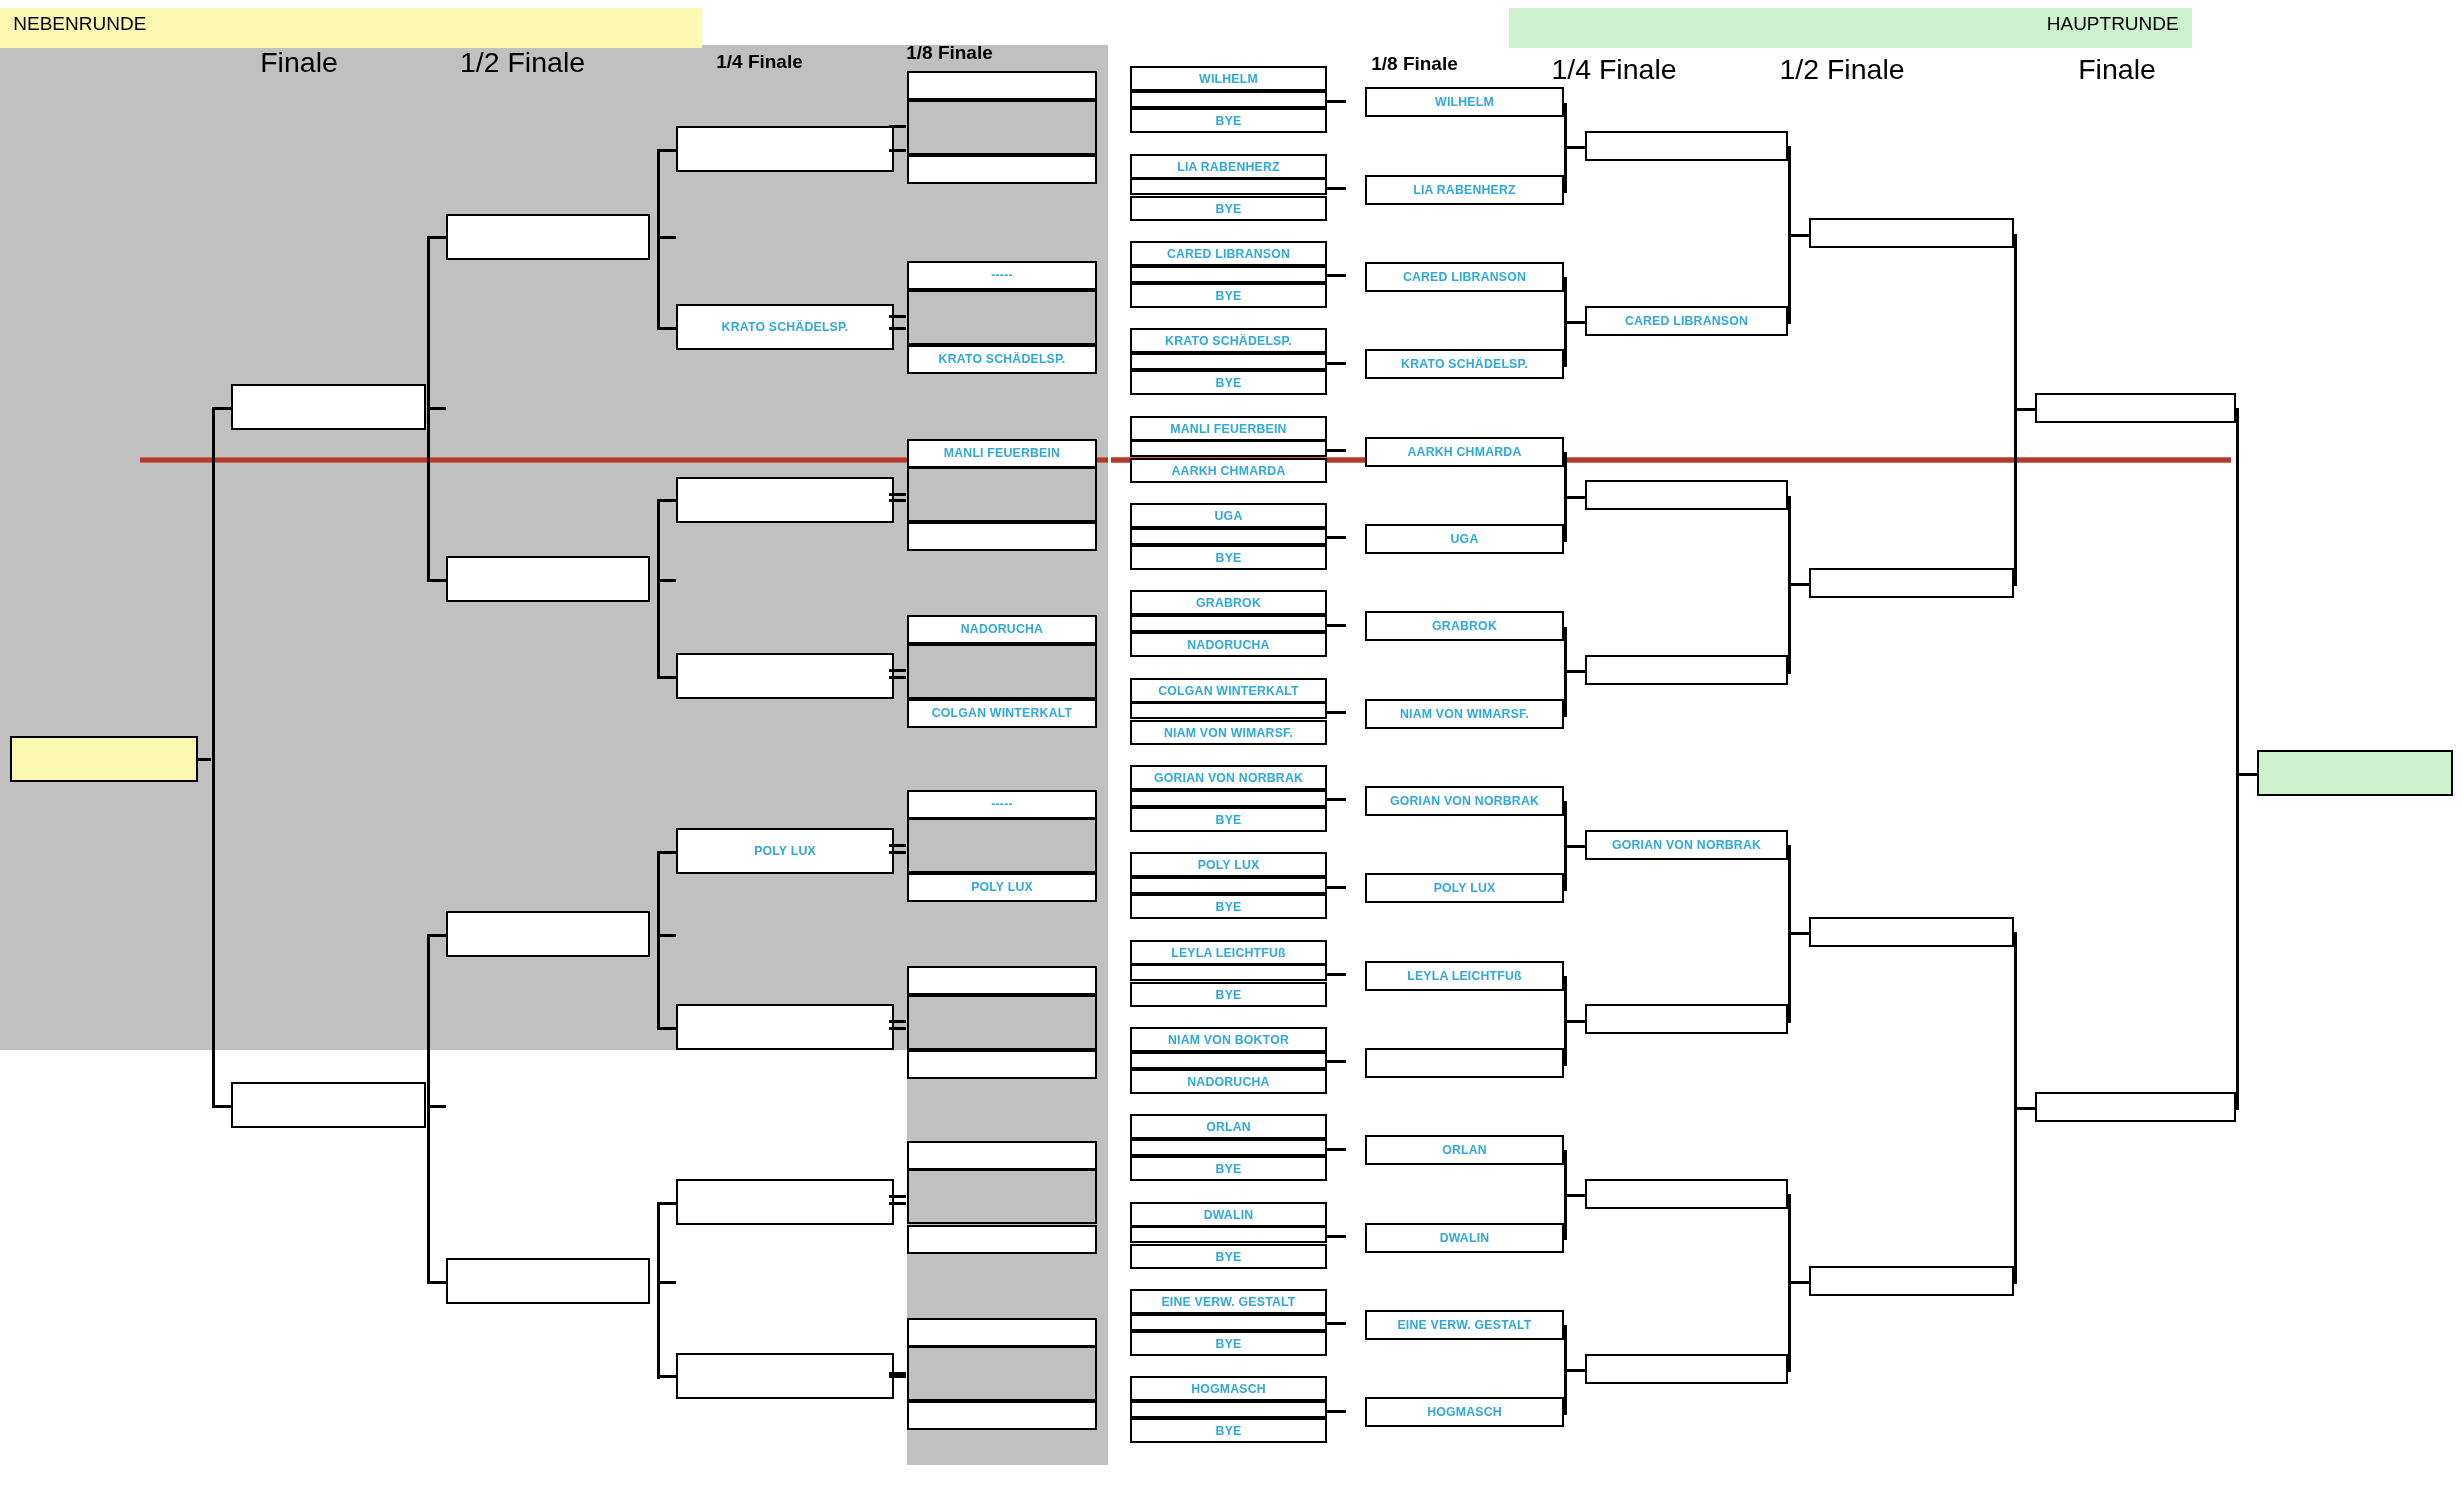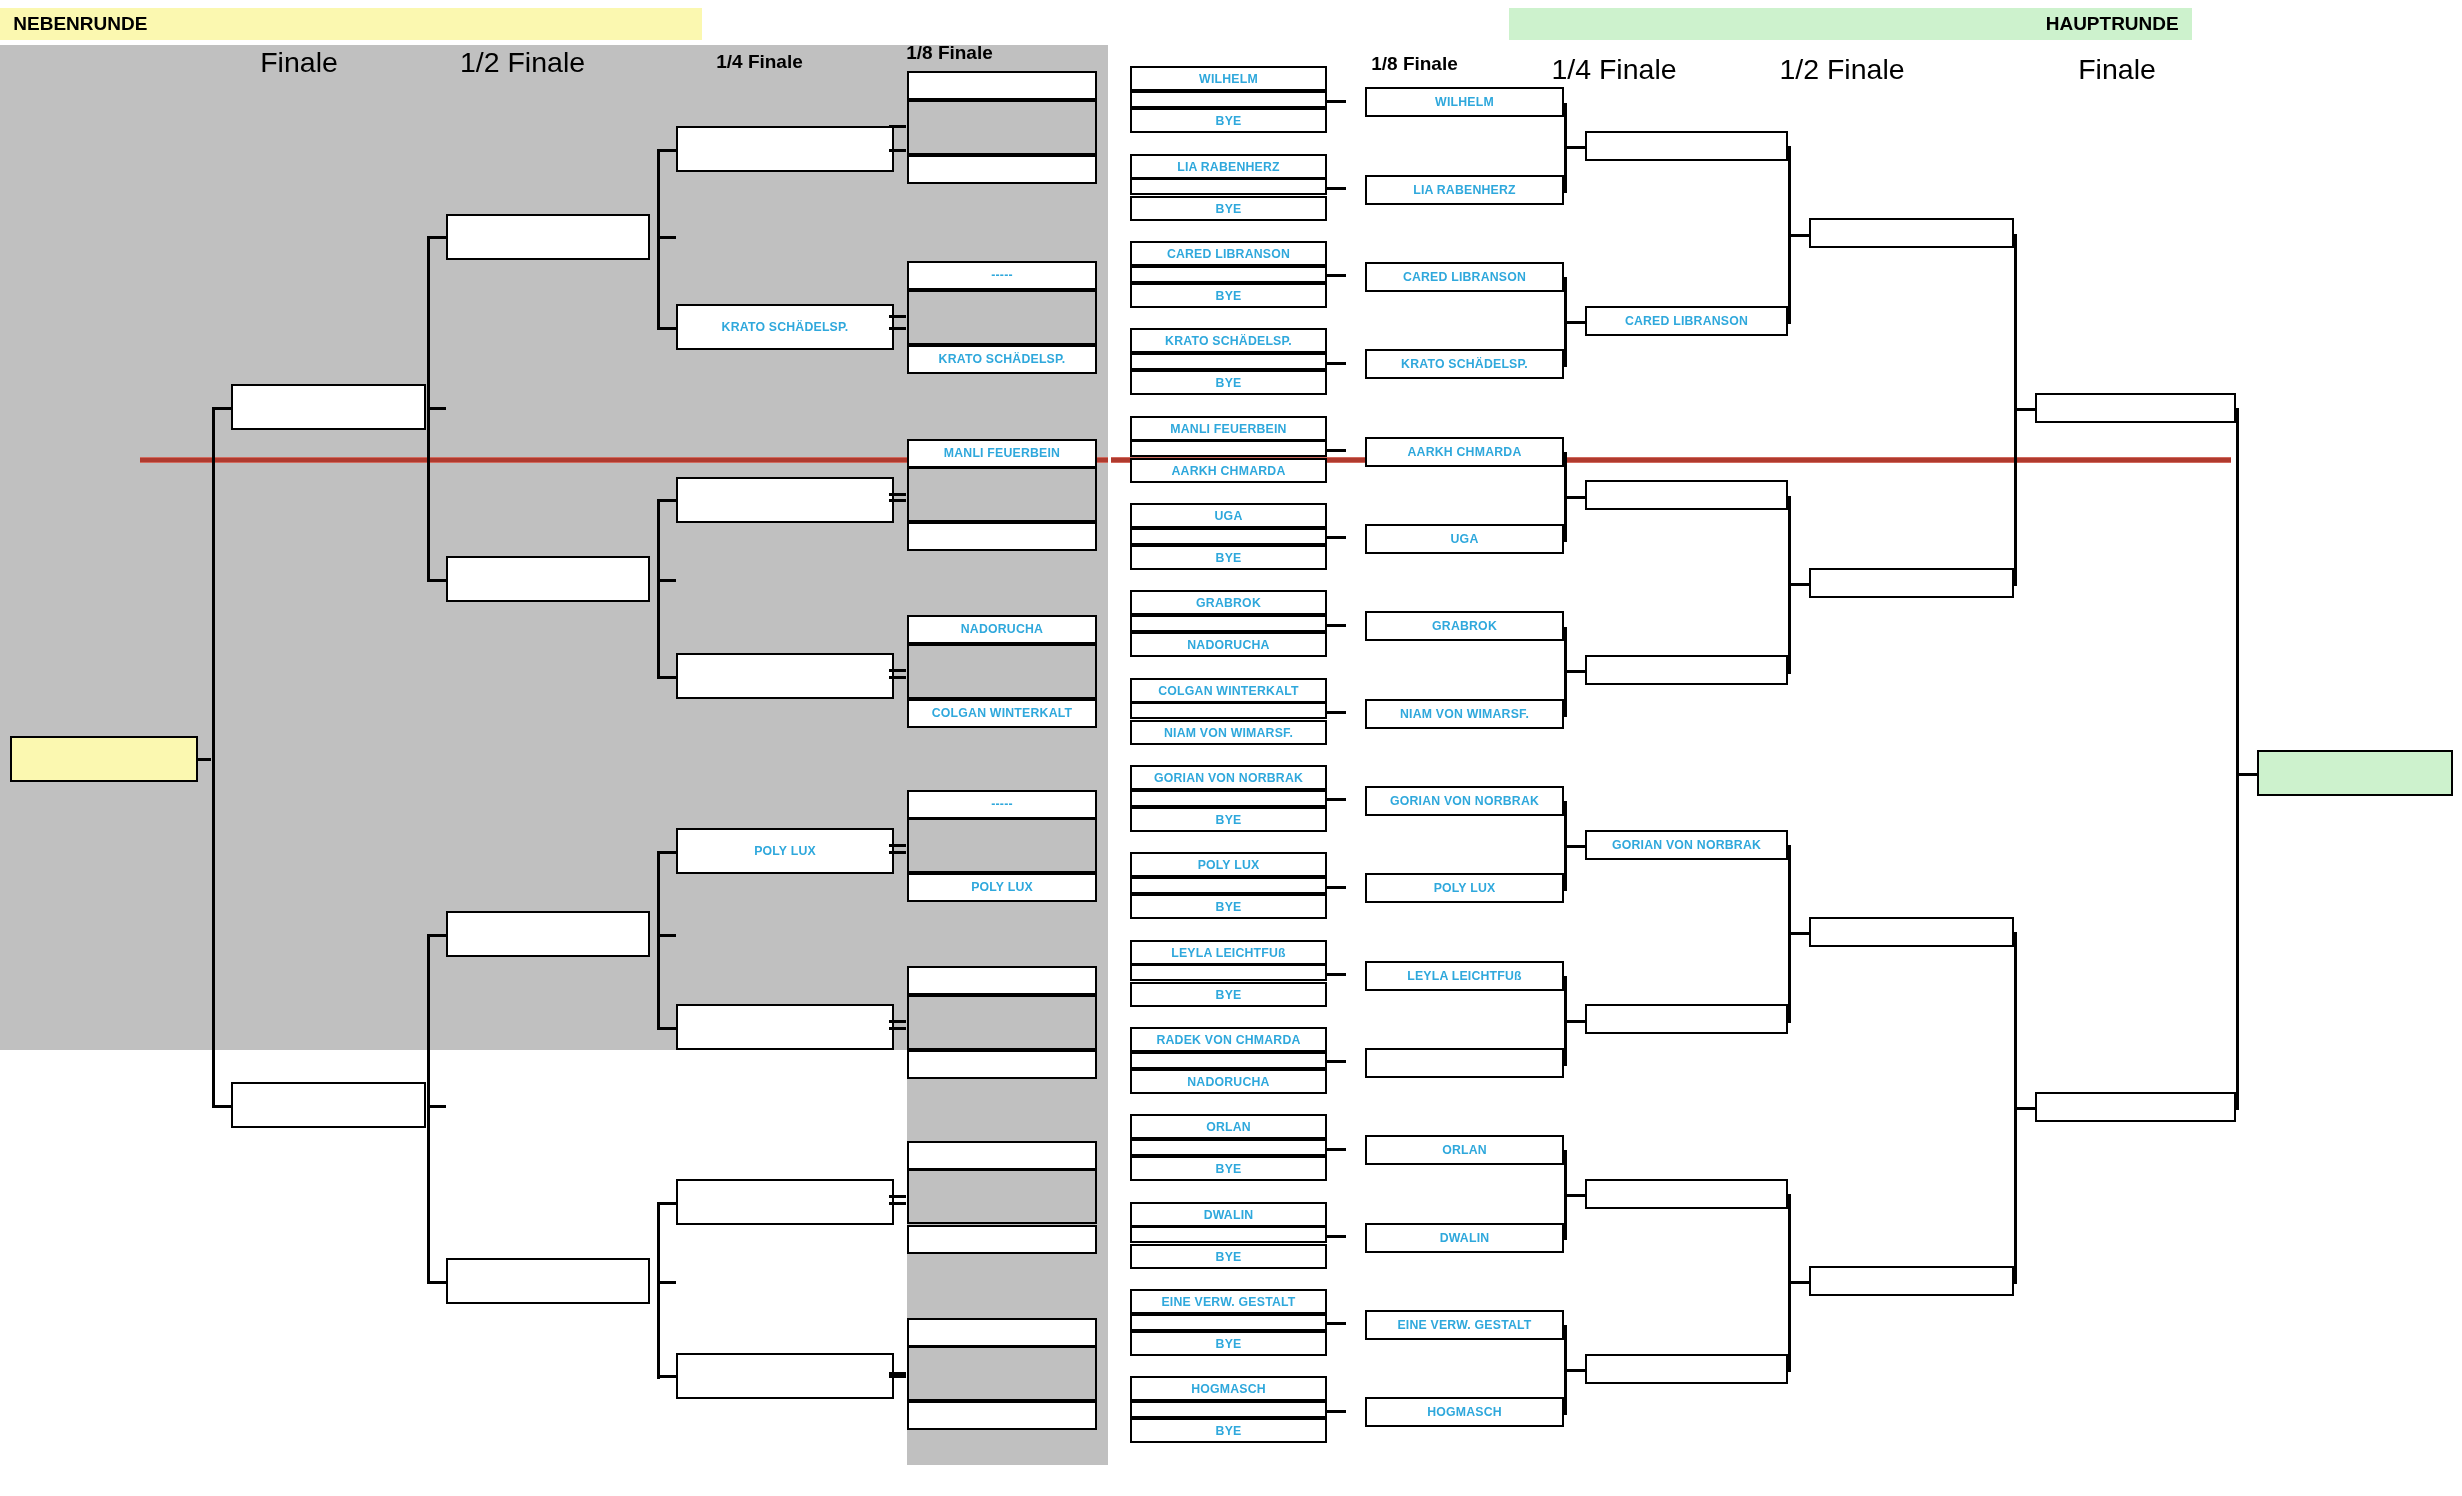--- a/index.html
+++ b/index.html
@@ -2,21 +2,21 @@
 <html style="font-size:15px"><head>
 <meta charset="utf-8">
 <style>
   html,body{margin:0;padding:0;background:#fff;}
   body{width:2462px;height:1496px;position:relative;
        font-family:"Liberation Sans",sans-serif;overflow:hidden;}
 
   #stage{position:absolute;left:0;top:0;width:2462px;height:1496px;}
 
   
-  .banner{position:absolute;height:32px;line-height:32px;font-size:19px;font-weight:bold;color:#000;}
+  .banner{position:absolute;height:40px;line-height:32px;font-size:19px;font-weight:normal;color:#000;}
   #banner-neben{left:0;top:7.6px;width:702px;background:#fbf8b0;text-align:left;padding-left:13.3px;box-sizing:border-box;}
   #banner-haupt{left:1509px;top:7.6px;width:683px;background:#cdf2cd;text-align:right;padding-right:13.3px;box-sizing:border-box;}
 
   
   .rt{position:absolute;font-size:28.5px;color:#000;text-align:center;white-space:nowrap;}
   .rt.small{font-size:19px;font-weight:bold;}
 
   
   #grey{position:absolute;left:0;top:45px;width:1108px;height:1005px;background:#c0c0c0;}
   #grey2{position:absolute;left:907px;top:45px;width:201px;height:1420px;background:#c0c0c0;}
@@ -136,21 +136,21 @@
       <div class="box" style="left: 1130px; top: 720px; width: 197px; height: 25px; font-size: 12.3px;">NIAM VON WIMARSF.</div>
       <div class="box" style="left: 1130px; top: 765px; width: 197px; height: 25px; font-size: 12.3px;">GORIAN VON NORBRAK</div>
       <div class="box" style="left: 1130px; top: 790px; width: 197px; height: 17px; font-size: 11.4px;"></div>
       <div class="box" style="left: 1130px; top: 807px; width: 197px; height: 25px; font-size: 12.3px;">BYE</div>
       <div class="box" style="left: 1130px; top: 852px; width: 197px; height: 25px; font-size: 12.3px;">POLY LUX</div>
       <div class="box" style="left: 1130px; top: 877px; width: 197px; height: 17px; font-size: 11.4px;"></div>
       <div class="box" style="left: 1130px; top: 894px; width: 197px; height: 25px; font-size: 12.3px;">BYE</div>
       <div class="box" style="left: 1130px; top: 940px; width: 197px; height: 25px; font-size: 12.3px;">LEYLA LEICHTFUß</div>
       <div class="box" style="left: 1130px; top: 964px; width: 197px; height: 17px; font-size: 11.4px;"></div>
       <div class="box" style="left: 1130px; top: 982px; width: 197px; height: 25px; font-size: 12.3px;">BYE</div>
-      <div class="box" style="left: 1130px; top: 1027px; width: 197px; height: 25px; font-size: 12.3px;">RADEK VON CHMARDA</div>
+      <div class="box" style="left: 1130px; top: 1027px; width: 197px; height: 25px; font-size: 12.3px;">NIAM VON BOKTOR</div>
       <div class="box" style="left: 1130px; top: 1052px; width: 197px; height: 17px; font-size: 11.4px;"></div>
       <div class="box" style="left: 1130px; top: 1069px; width: 197px; height: 25px; font-size: 12.3px;">NADORUCHA</div>
       <div class="box" style="left: 1130px; top: 1114px; width: 197px; height: 25px; font-size: 12.3px;">ORLAN</div>
       <div class="box" style="left: 1130px; top: 1139px; width: 197px; height: 17px; font-size: 11.4px;"></div>
       <div class="box" style="left: 1130px; top: 1156px; width: 197px; height: 25px; font-size: 12.3px;">BYE</div>
       <div class="box" style="left: 1130px; top: 1202px; width: 197px; height: 25px; font-size: 12.3px;">DWALIN</div>
       <div class="box" style="left: 1130px; top: 1226px; width: 197px; height: 17px; font-size: 11.4px;"></div>
       <div class="box" style="left: 1130px; top: 1244px; width: 197px; height: 25px; font-size: 12.3px;">BYE</div>
       <div class="box" style="left: 1130px; top: 1289px; width: 197px; height: 25px; font-size: 12.3px;">EINE VERW. GESTALT</div>
       <div class="box" style="left: 1130px; top: 1314px; width: 197px; height: 17px; font-size: 11.4px;"></div>

